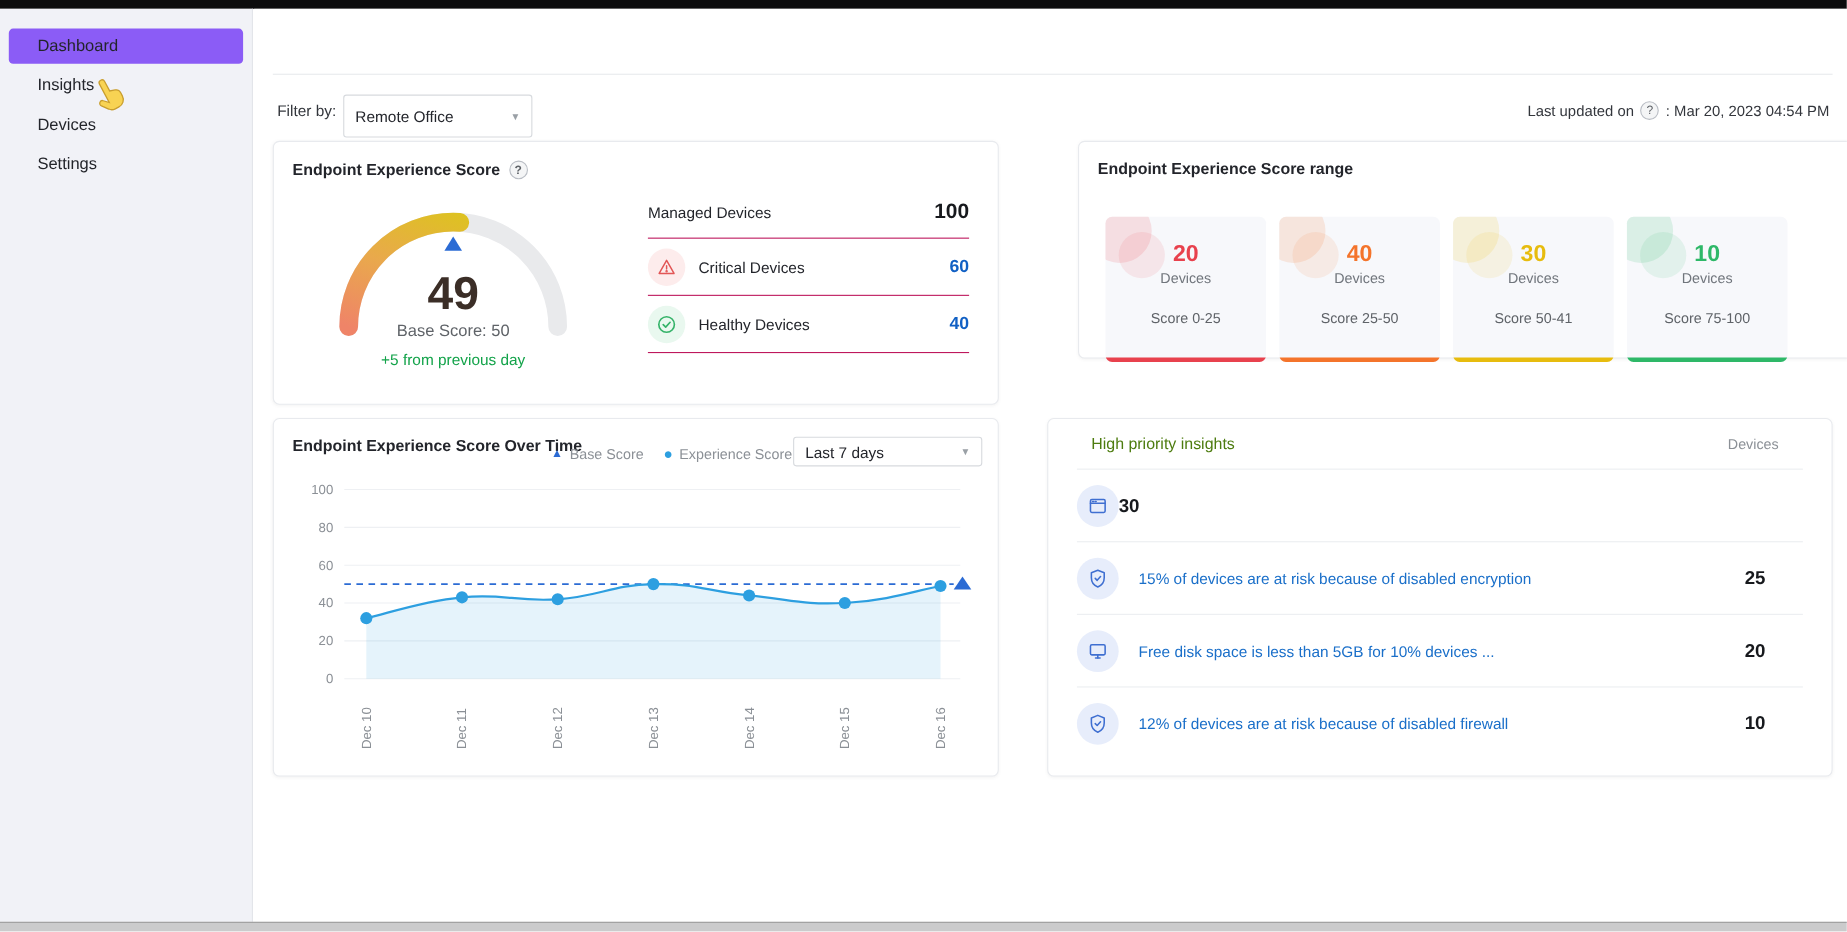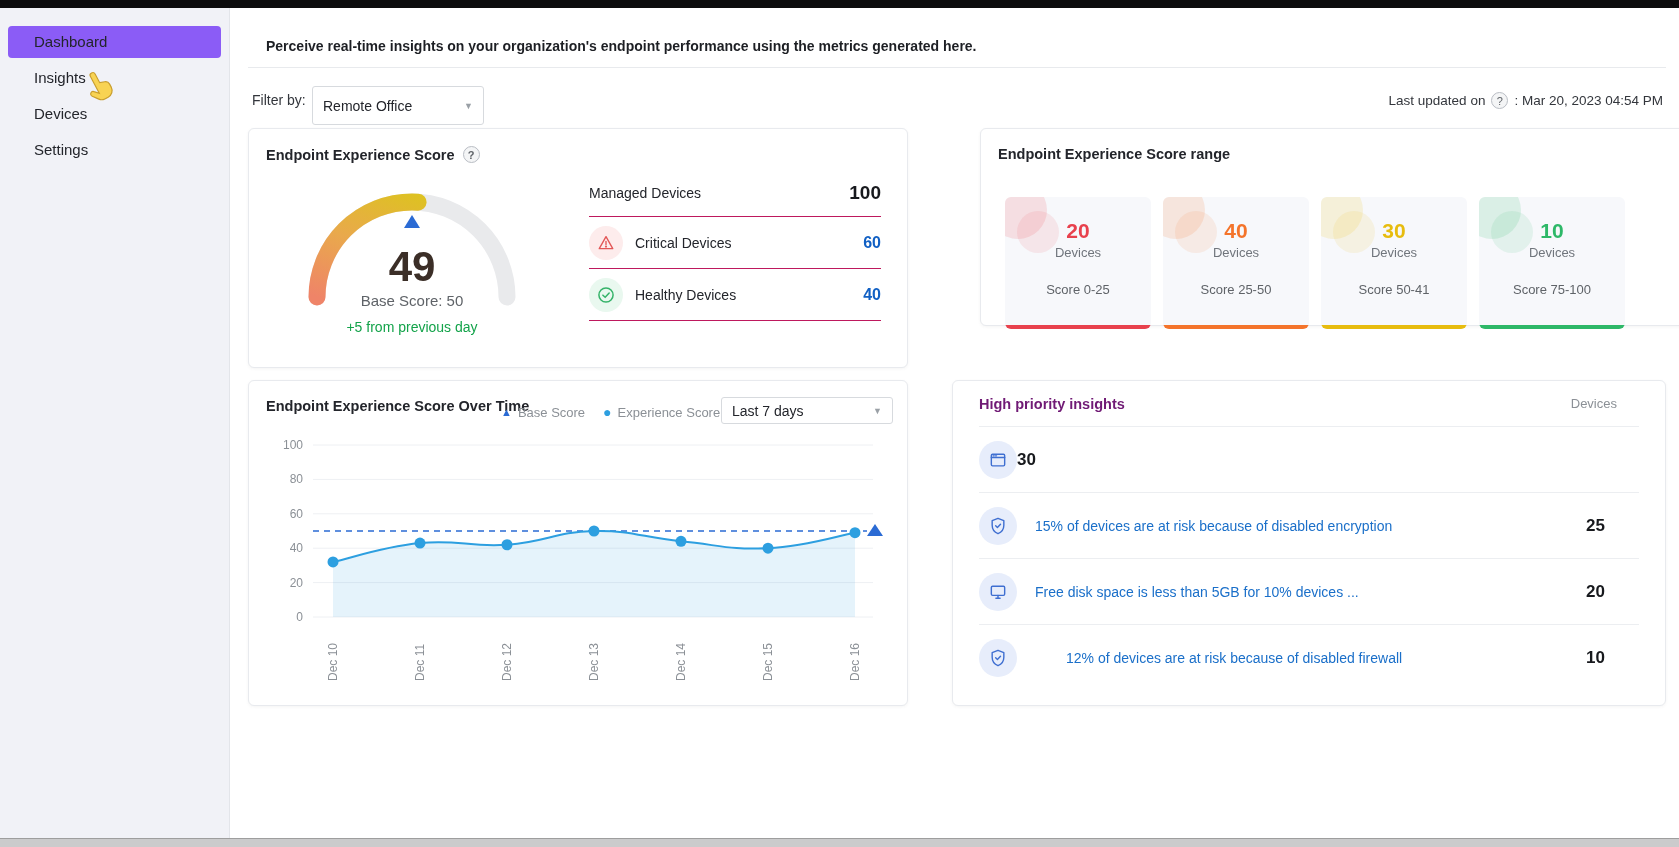--- a/index.html
+++ b/index.html
@@ -63,24 +63,24 @@
   #card-trend { left:17px; top:372px; width:660px; height:326px; }
   .legend { position:absolute; left:252px; top:23px; display:flex; align-items:center; gap:18px; font-size:13px; color:#8b9096; }
   .legend .li { display:flex; align-items:center; gap:6px; cursor:pointer; }
   .tri { color:#2b6bd4; font-size:11px; }
   .dot { color:#2d9fe0; font-size:14px; }
   .dd-period { left:472px; top:16px; width:172px; height:27px; }
 
   
   #card-insights { left:721px; top:372px; width:714px; height:326px; }
   .ins-head { position:absolute; left:26px; right:26px; top:0; height:46px; display:flex; align-items:center; justify-content:space-between; border-bottom:1px solid #eceef1; }
-  .ins-head .t { font-size:14.5px; font-weight:700; color:#701a75; }
+  .ins-head .t { font-size:14.5px; font-weight:400; color:#4d7c0f;margin-left:13px; }
   .ins-head .d { font-size:13px; color:#8b9096; padding-right:22px; }
   .ins-row { position:absolute; left:26px; right:26px; height:66px; display:flex; align-items:center; border-bottom:1px solid #eceef1; }
-  .ins-row:last-of-type { border-bottom:none;gap:31px; }
+  .ins-row:last-of-type { border-bottom:none; }
   .iicon { flex:0 0 38px; width:38px; height:38px; border-radius:50%; background:#e7edfb; display:flex; align-items:center; justify-content:center; }
   .ins-text { margin-left:18px; font-size:14px; color:#1a6fc9; cursor:pointer; flex:1 1 auto; }
   .ins-val { font-size:17px; font-weight:700; color:#17191d; padding-right:34px; }
 </style>
 </head>
 <body>
 
 <div class="screen">
   <div class="topbar"></div>
 
@@ -89,21 +89,20 @@
     <div class="nav-item active"><span>Dashboard</span></div>
     <div class="nav-item"><span>Insights</span></div>
     <div class="nav-item"><span>Devices</span></div>
     <div class="nav-item"><span>Settings</span></div>
     <svg class="hand-cursor" viewBox="0 0 32 32">
       <path d="M13.5 3.5c0-1.4 1.1-2.5 2.5-2.5s2.5 1.1 2.5 2.5v9.2l4.6 1.5c1.8.6 3 2.2 3 4.1v3.2c0 3.9-3.1 7-7 7h-3.5c-2 0-3.9-.9-5.1-2.5l-4.2-5.3c-.8-1-.7-2.5.3-3.3 1-.8 2.4-.7 3.2.2l3.7 3.7z" fill="#f8d353" stroke="#c99e2e" stroke-width="1.1"></path>
     </svg>
   </aside>
 
   <div class="main">
-    <div class="desc">Perceive real-time insights on your organization's endpoint performance using the metrics generated here.</div>
     <div class="top-divider"></div>
 
     <div class="filter-label">Filter by:</div>
     <div class="dropdown dd-filter">
       <span>Remote Office</span>
       <span class="caret">▼</span>
     </div>
     <div class="last-updated">
       <span>Last updated on</span>
       <span class="help-circle">?</span>

